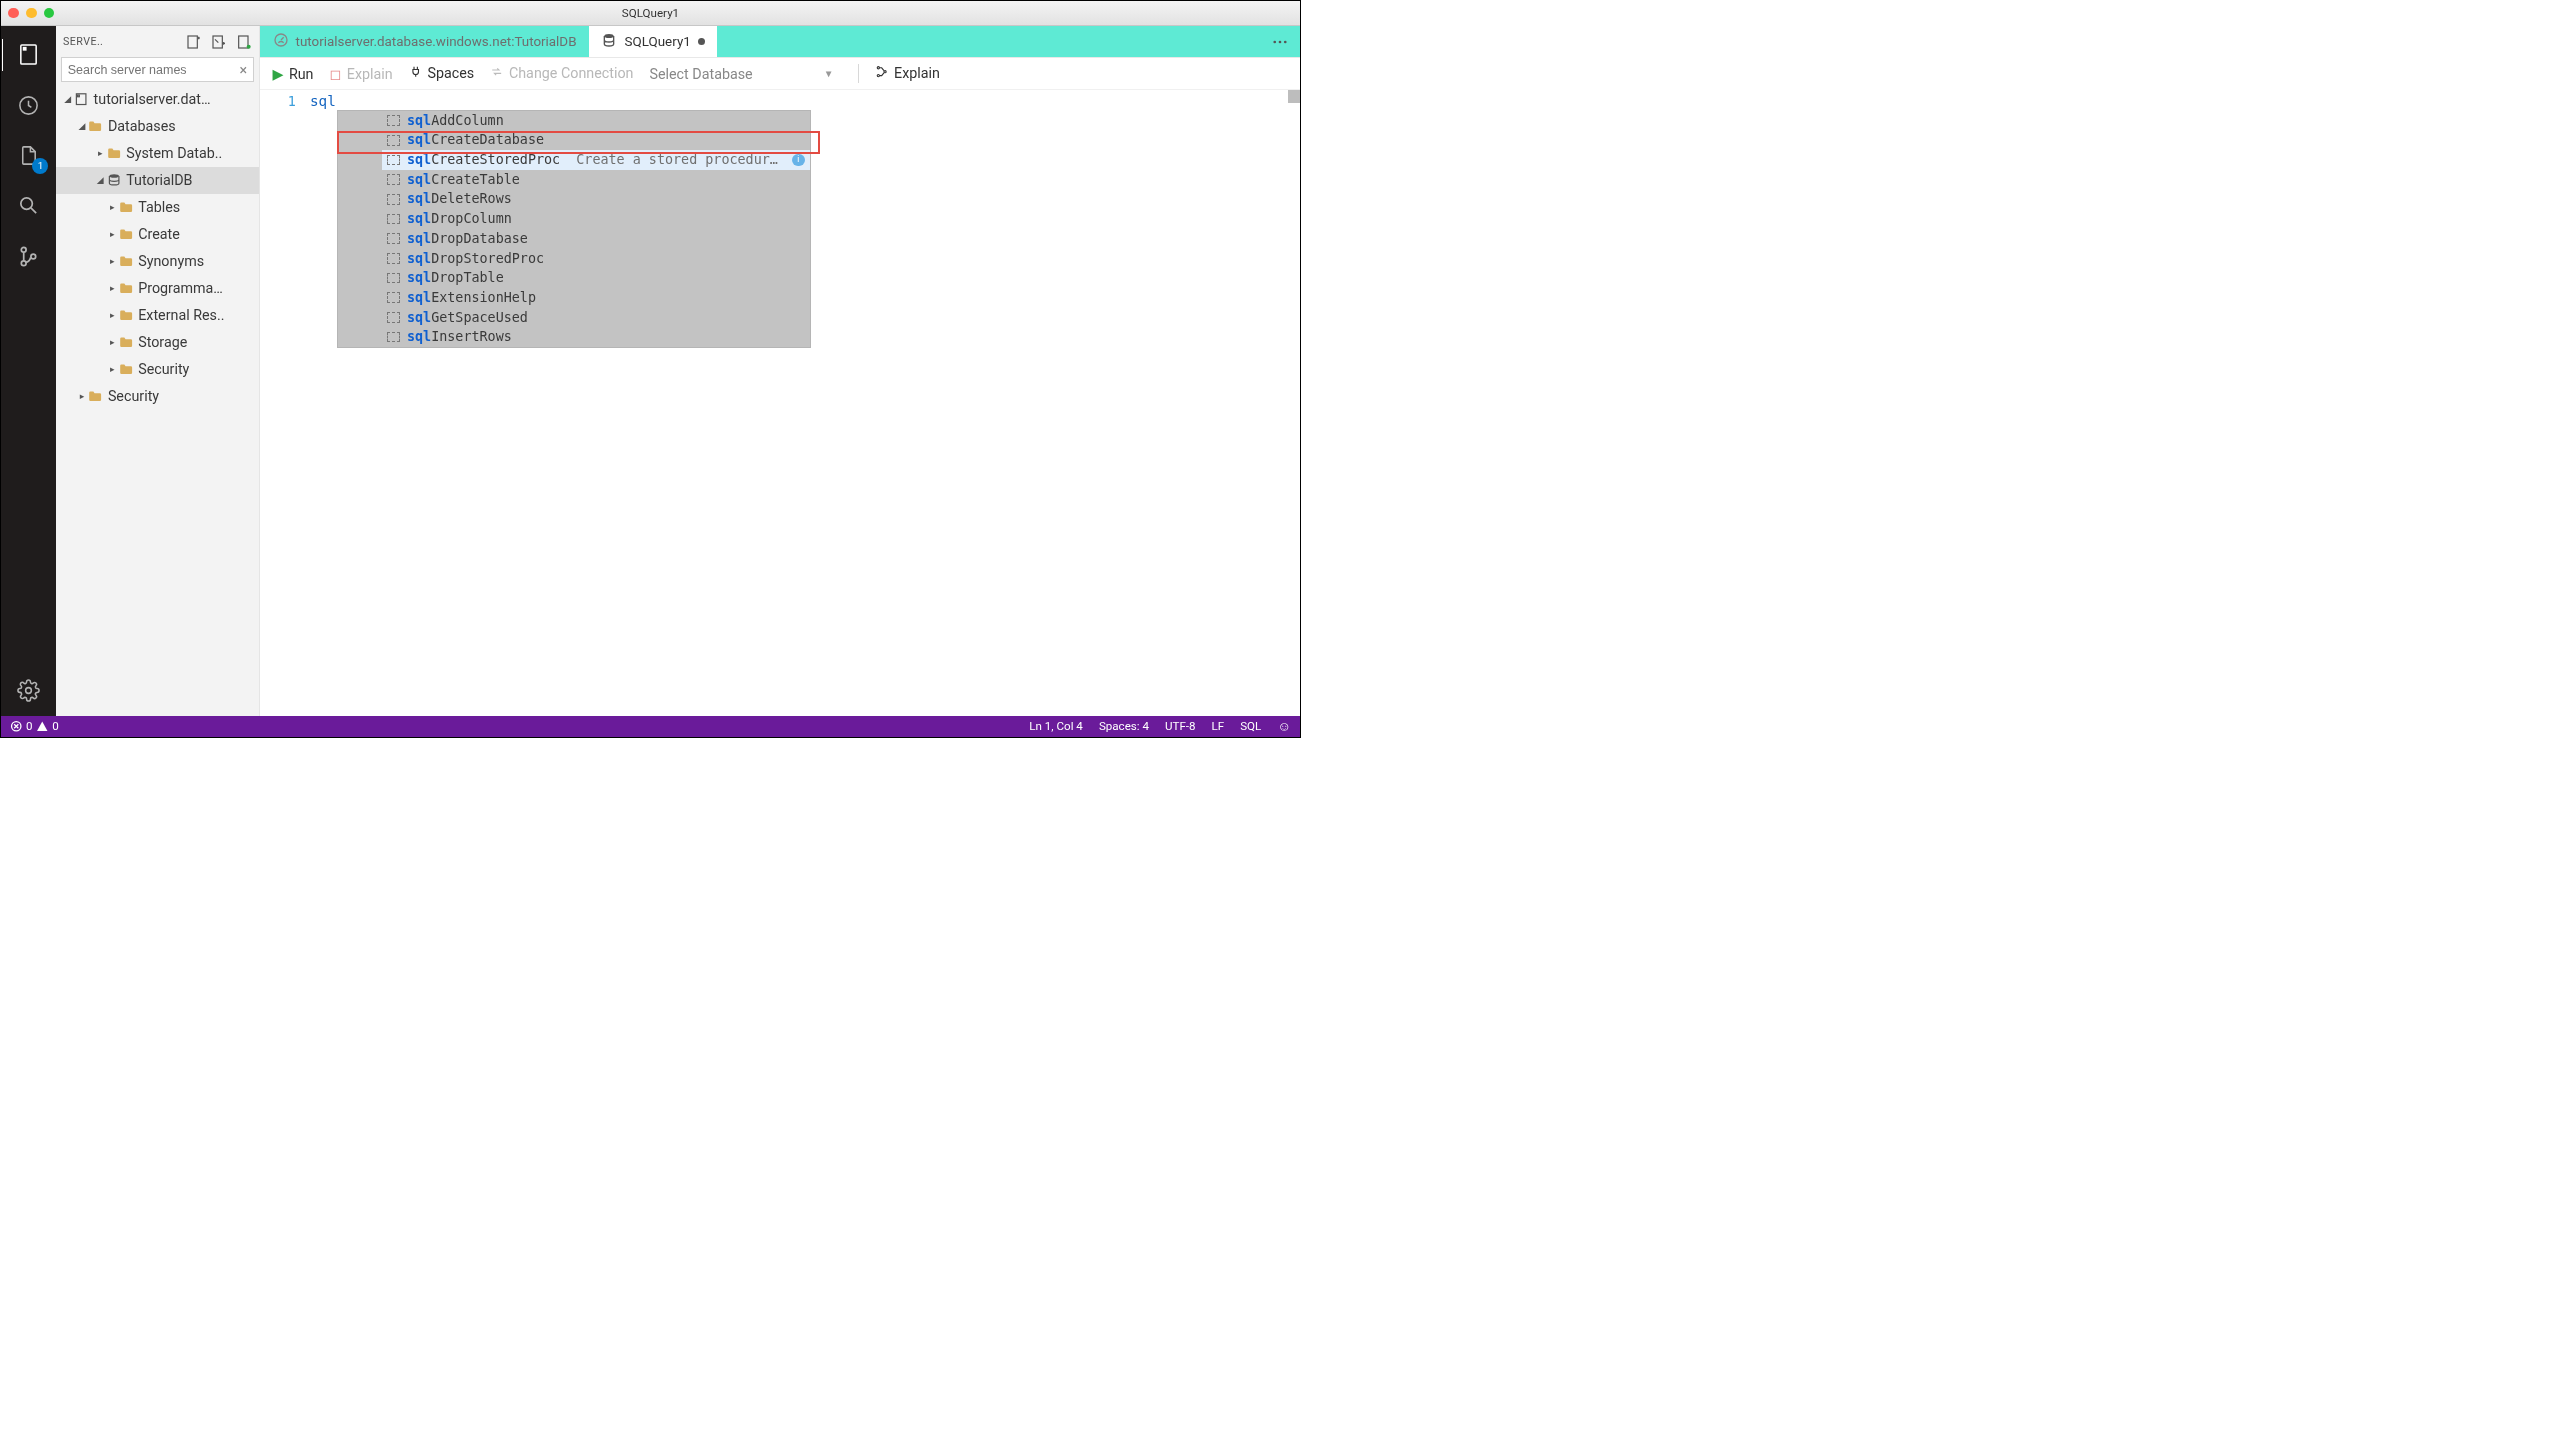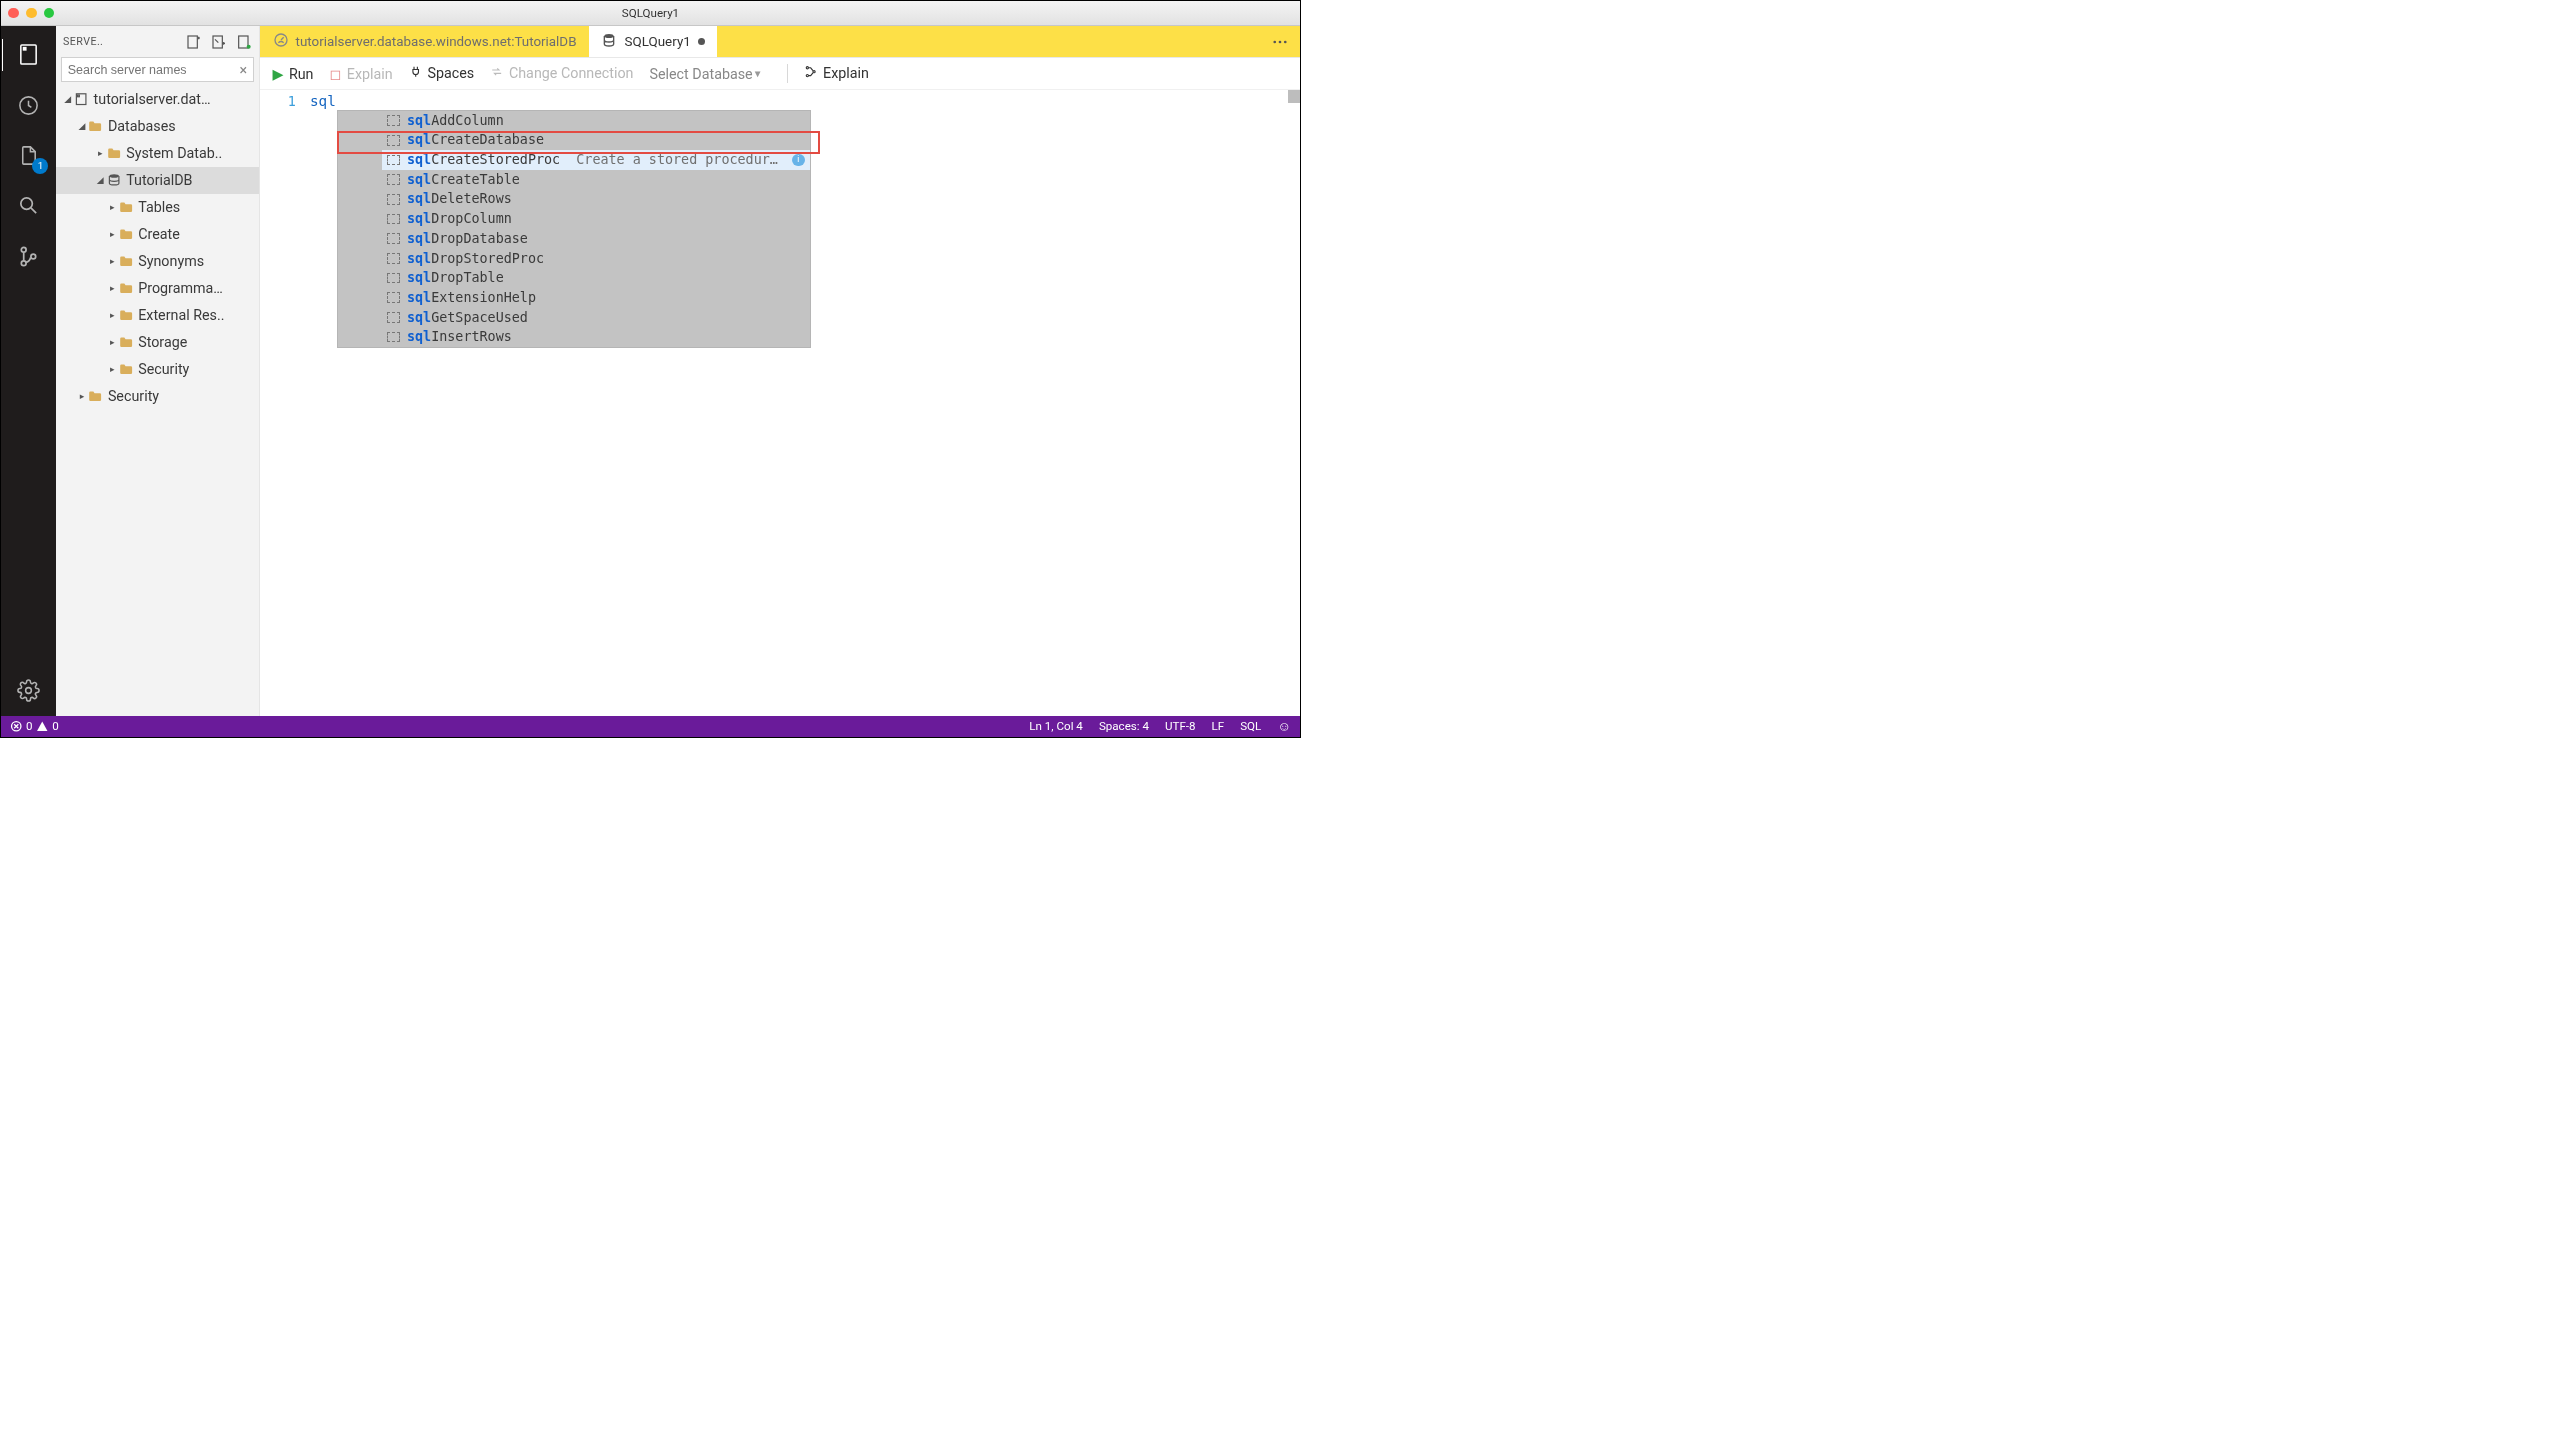--- a/index.html
+++ b/index.html
@@ -64,32 +64,32 @@
     .db-icon{ color:#555; margin-right:5.4px; display:inline-flex;}
     .server-icon{ color:#555; margin-right:5.4px; display:inline-flex;}
     
     .indent-0{padding-left:5.4px;}
     .indent-1{padding-left:19.7px;}
     .indent-2{padding-left:38px;}
     .indent-3{padding-left:50px;}
     
     
     .editor-region{ flex:1; display:flex; flex-direction:column; background:#fff; min-width:0; }
-    .tabbar{ height:32px; display:flex; align-items:stretch; background:#fde047; border-bottom:0.9px solid #e8e8e8; }
+    .tabbar{ height:32px; display:flex; align-items:stretch; background:#5eead4; border-bottom:0.9px solid #e8e8e8; }
     .tab{ display:flex; align-items:center; padding:0 12.5px; gap:7.1px; color:#6e6e6e; font-size:13.4px; cursor:pointer; }
     .tab.active{ background:#fff; color:#333; }
     .tab .dirty{ width:7.1px; height:7.1px; background:#555; border-radius:50%; }
     .tab-spacer{flex:1;}
     .tab-actions{ display:flex; align-items:center; padding:0 10.7px; color:#555; cursor:pointer; }
     
     .toolbar{ height:32px; display:flex; align-items:center; padding:0 12.5px; gap:16px; color:#333; font-size:14.3px; border-bottom:0.9px solid #f0f0f0;}
     .tb-item{ display:flex; align-items:center; gap:5.4px; cursor:pointer; }
     .tb-item.disabled{ color:#b8b8b8; cursor:default; }
     .tb-divider{ width:0.9px; height:19.7px; background:#d8d8d8; }
-    .tb-select{ color:#888; display:flex; align-items:center; padding-right:9px;}
+    .tb-select{ color:#888; display:flex; align-items:center; gap:71px; padding-right:9px;}
     .tb-select .chev{color:#999; font-size:9.8px;}
     .run-icon{ color:#2fa644; }
     .cancel-icon{ color:#e78d8d; }
     
     
     .editor-body{ flex:1; display:flex; font-family: Menlo, Monaco, Consolas, monospace; font-size:14.3px; position:relative; }
     .gutter{ width:50px; text-align:right; padding:1.8px 14.3px 0 0; color:#3b9edb; font-size:13.4px; line-height:19.7px; }
     .code{ flex:1; padding-top:1.8px; line-height:19.7px; position:relative;}
     .kw{ color:#1565c0; }
     

